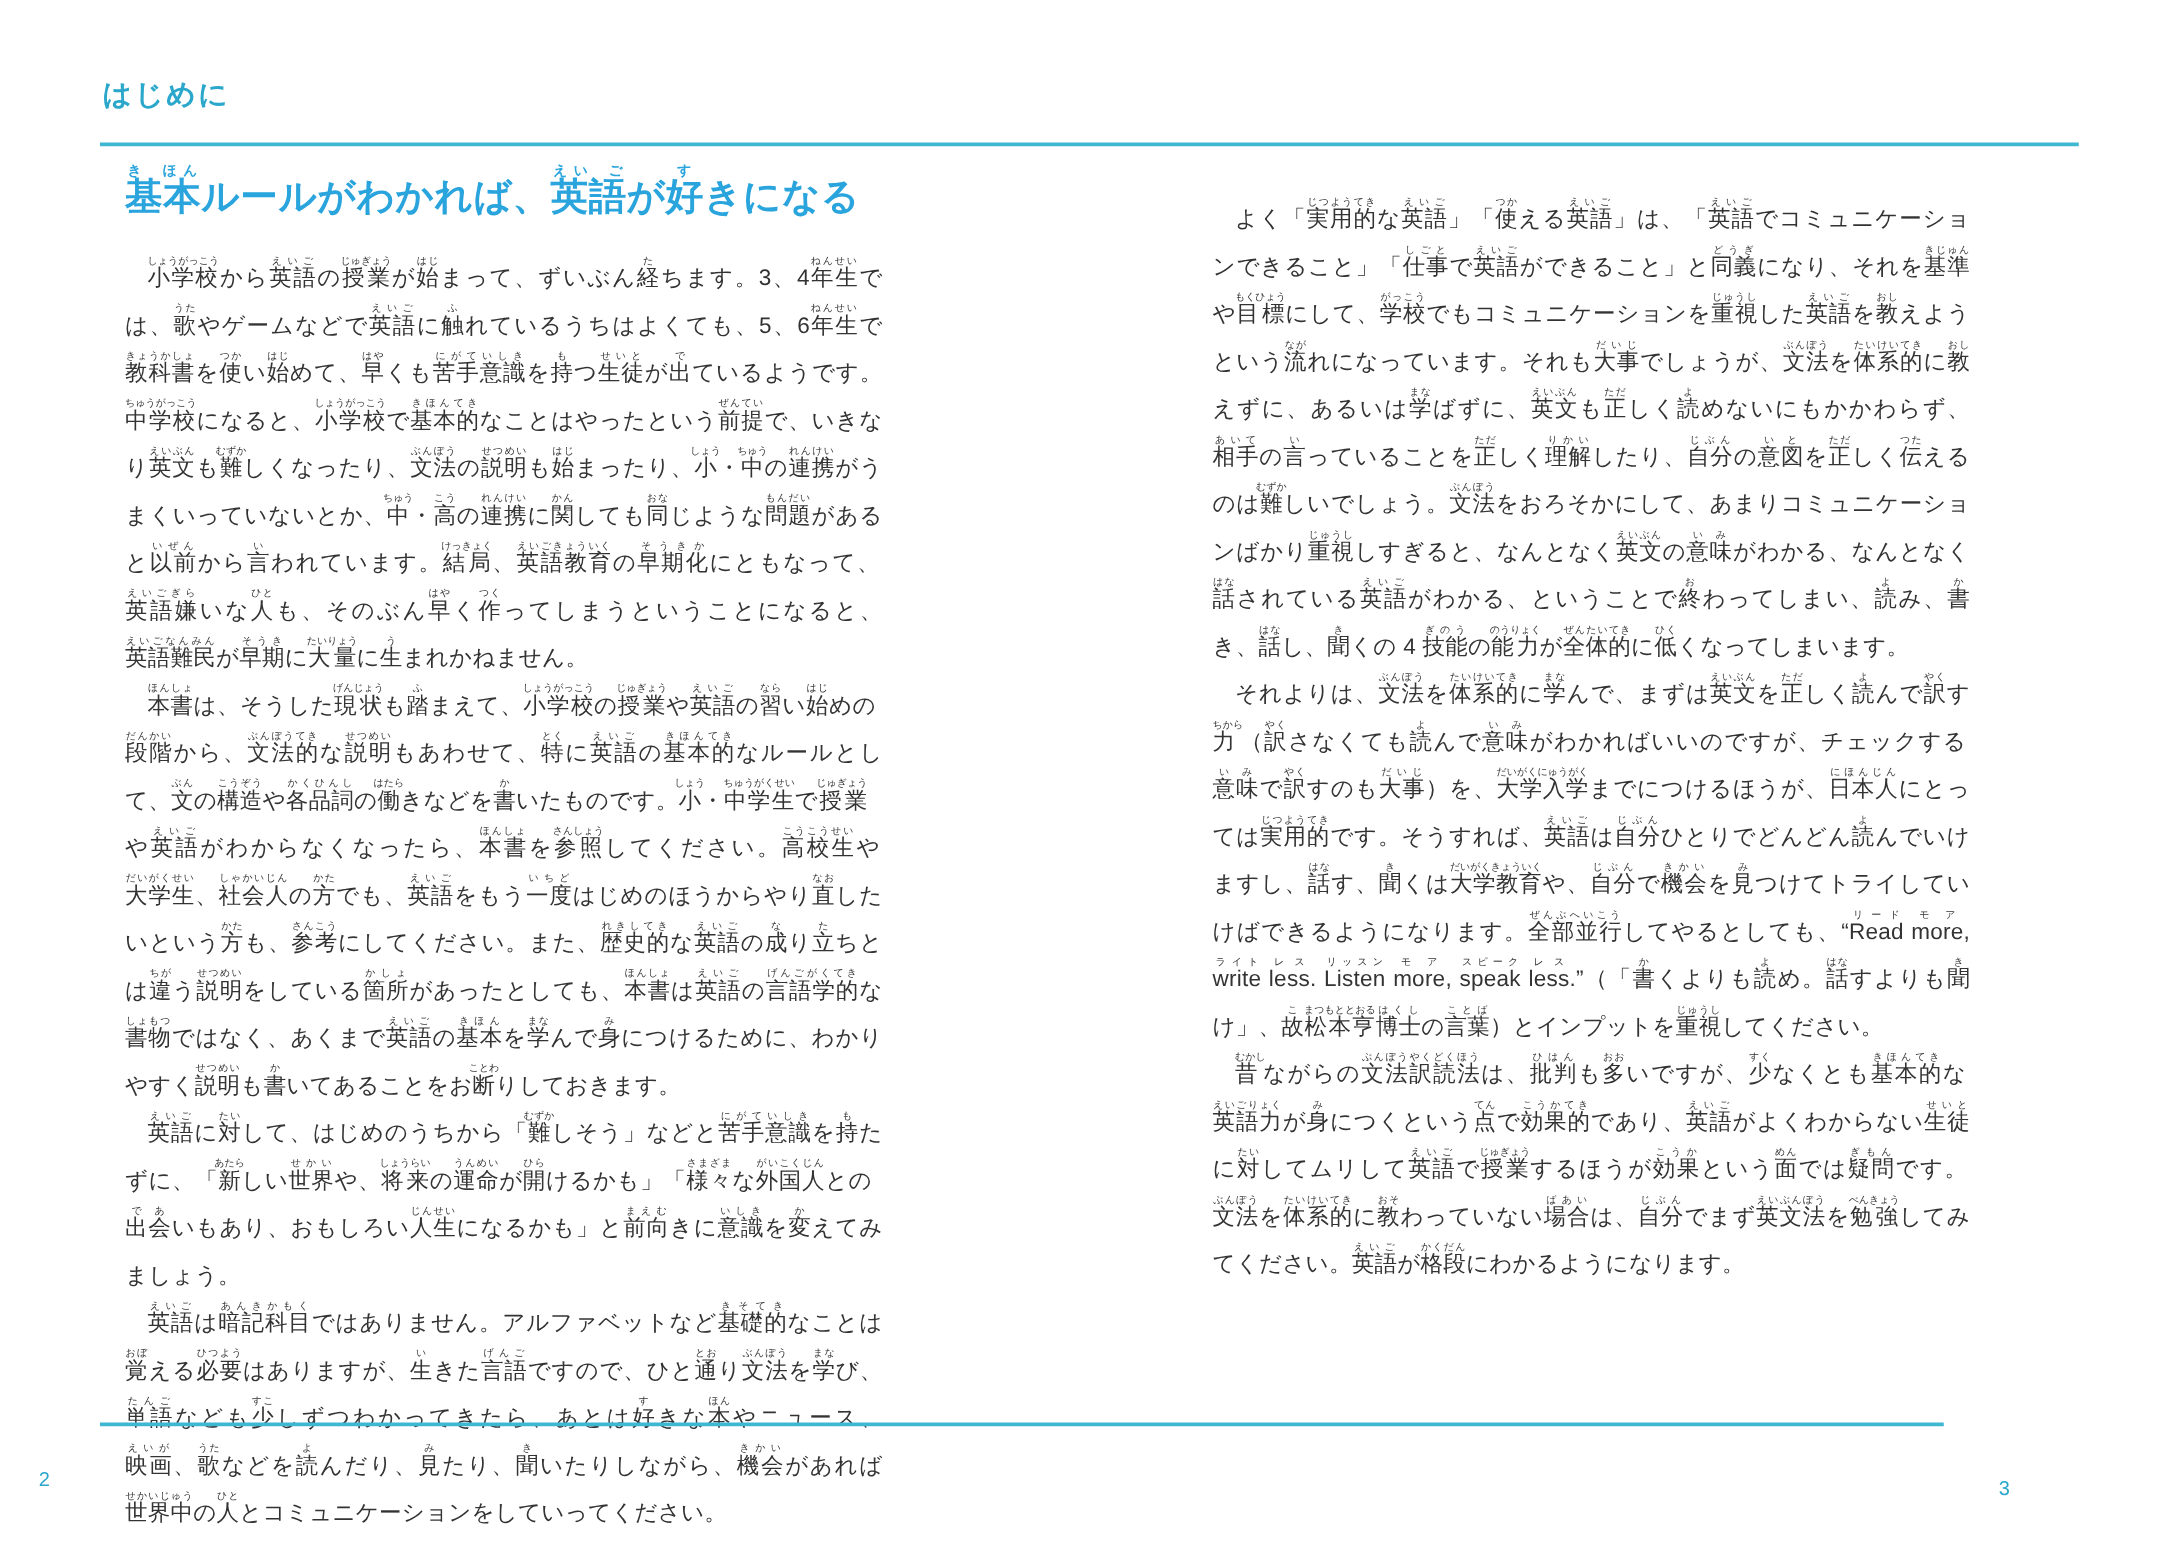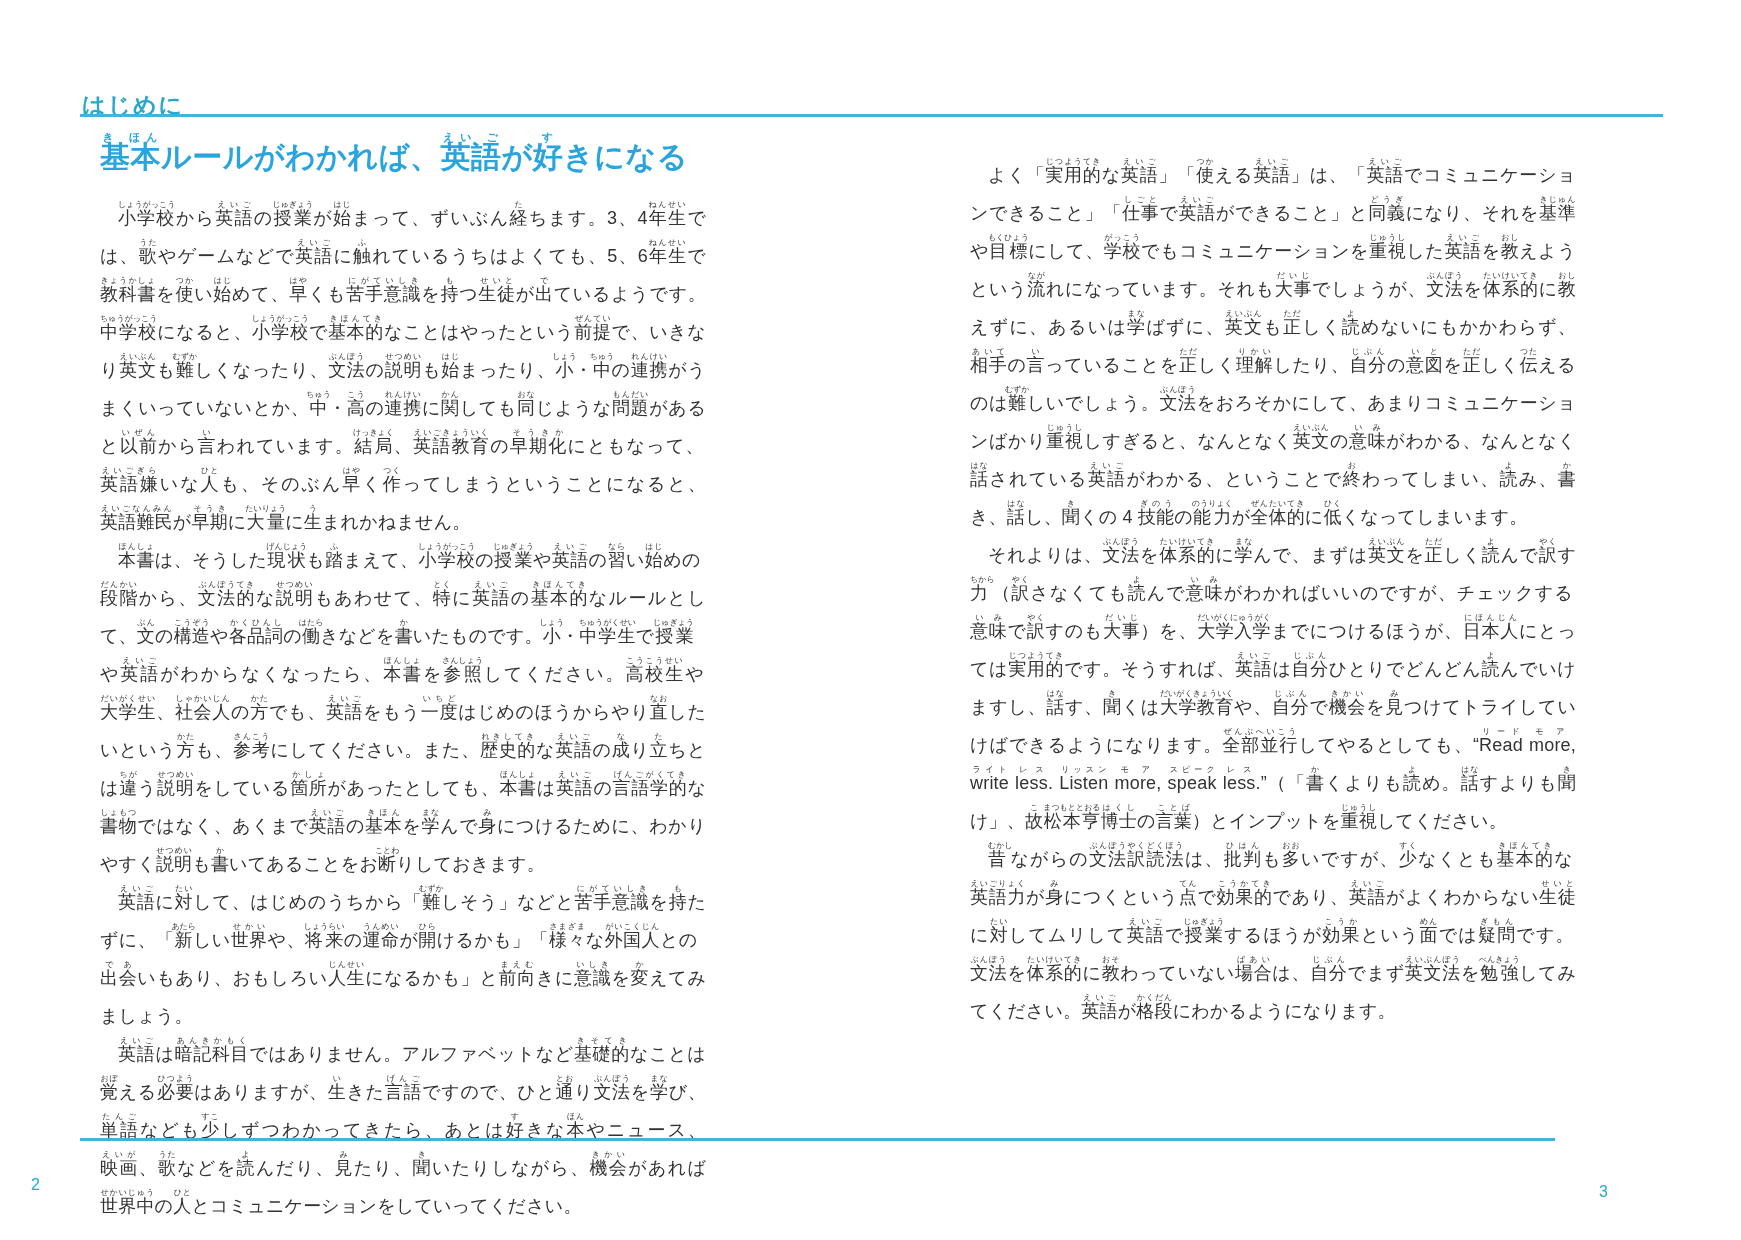--- a/index.html
+++ b/index.html
@@ -5,32 +5,32 @@
   :root{
     --accent:#2aa7cb; --title:#29a4dc; --rule:#3fb6d2; --ink:#333333; --paper:#ffffff;
   }
   html,body{margin:0;padding:0;}
   body{
     width:1741px;height:1240px;position:relative;background:var(--paper);
     font-family:"Liberation Sans","DejaVu Sans",sans-serif;color:var(--ink);
     overflow:hidden;
   }
   .header-label{
-    position:absolute;left:82px;top:90px;font-size:23px;font-weight:bold;
+    position:absolute;left:82px;top:60px;font-size:23px;font-weight:bold;
     color:var(--accent);letter-spacing:2px;
   }
   .rule{position:absolute;height:3px;background:var(--rule);}
   .top-rule{left:80px;top:114px;width:1583px;}
   .bottom-rule{left:80px;top:1138px;width:1475px;}
   .col{position:absolute;width:606px;}
   .col-left{left:100px;top:132px;}
   .col-right{left:970px;top:156px;}
   h1.title{
     margin:0 0 17px 0;font-size:30px;font-weight:bold;color:var(--title);
-    line-height:1.65;letter-spacing:0.5px;white-space:nowrap;
+    line-height:1.65;letter-spacing:0.5px;white-space:nowrap;font-family:Liberation Mono, monospace;
   }
   h1.title rt{font-size:11px;font-weight:bold;letter-spacing:1px;}
   p{
     margin:0;font-size:18px;line-height:38px;text-align:justify;
     text-indent:1em;letter-spacing:0.2px;
   }
   ruby{ruby-position:over;}
   rt{font-size:8px;letter-spacing:0;color:var(--ink);line-height:1;}
   h1.title rt{color:var(--title);}
   .signature{margin-top:18px;text-align:right;font-size:18px;line-height:46px;}

